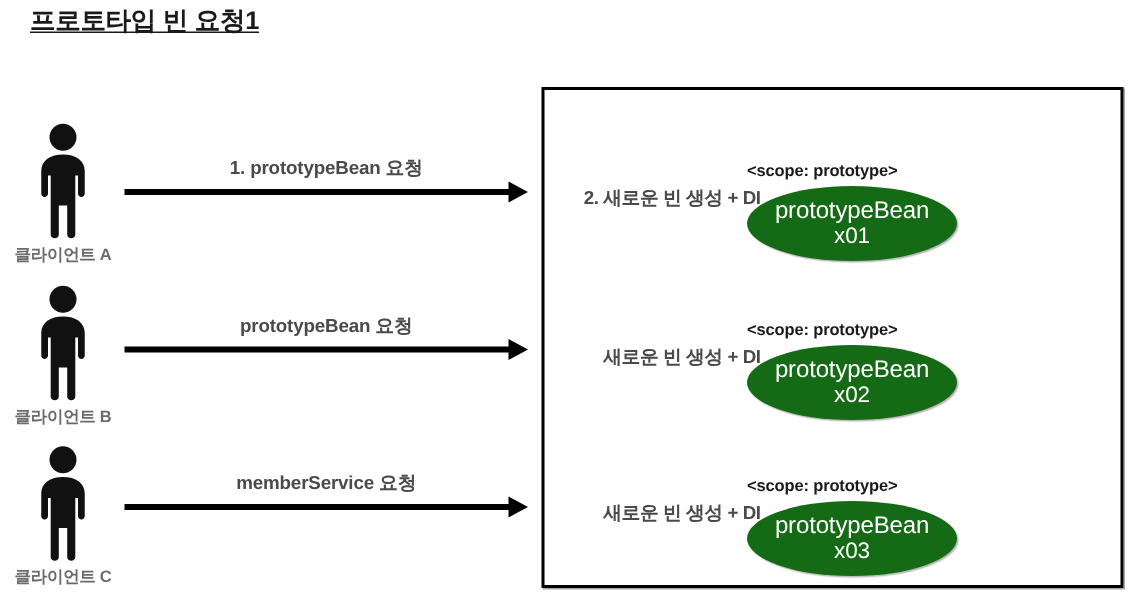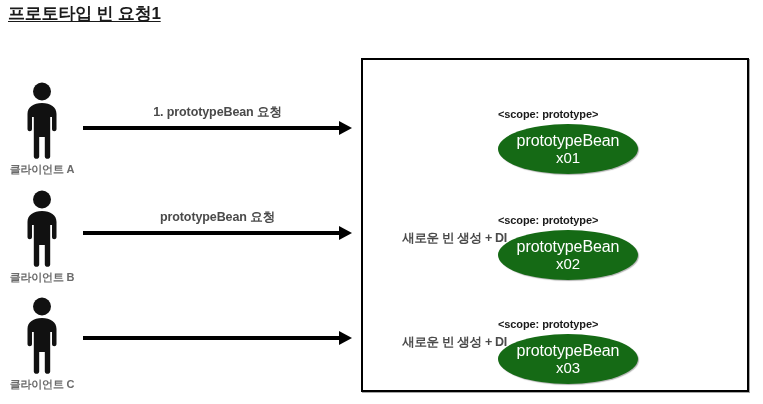--- a/index.html
+++ b/index.html
@@ -15,21 +15,21 @@
     position: relative;
     width: 763px;
     height: 404px;
     background: #ffffff;
     overflow: hidden;
   }
 
   
   .page-title {
     position: absolute;
-    left: 8px;
+    left: 20px;
     top: 2px;
     font-size: 17px;
     font-weight: bold;
     color: #1a1a1a;
     text-decoration: underline;
     text-underline-offset: 2px;
     letter-spacing: -0.2px;
     white-space: nowrap;
   }
   .container-title {
@@ -171,20 +171,21 @@
 <body>
 
 <div id="canvas">
 
   <div class="page-title">프로토타입 빈 요청1</div>
 
 
   <div class="di-container">
 
     <div class="bean-row" style="top:48px;">
+      <div class="bean-note" style="top:16px;">2. 새로운 빈 생성 + DI</div>
       <div class="scope-label" style="top:0px;">&lt;scope: prototype&gt;</div>
       <div class="bean-ellipse" style="top:16px;">
         <span class="bean-name">prototypeBean</span>
         <span class="bean-id">x01</span>
       </div>
     </div>
 
     <div class="bean-row" style="top:154px;">
       <div class="bean-note" style="top:16px;">새로운 빈 생성 + DI</div>
       <div class="scope-label" style="top:0px;">&lt;scope: prototype&gt;</div>
@@ -234,18 +235,19 @@
     <div class="arrow-line" style="width:258px;"></div>
     <div class="arrow-head" style="left:256px;"></div>
   </div>
 
   <div class="arrow-label" style="left:83px; top:209px; width:269px;">prototypeBean 요청</div>
   <div class="arrow" style="left:83px; top:226px; width:269px;">
     <div class="arrow-line" style="width:258px;"></div>
     <div class="arrow-head" style="left:256px;"></div>
   </div>
 
+  <div class="arrow-label" style="left:83px; top:314px; width:269px;">memberService 요청</div>
   <div class="arrow" style="left:83px; top:331px; width:269px;">
     <div class="arrow-line" style="width:258px;"></div>
     <div class="arrow-head" style="left:256px;"></div>
   </div>
 
 </div>
 
 </body></html>

